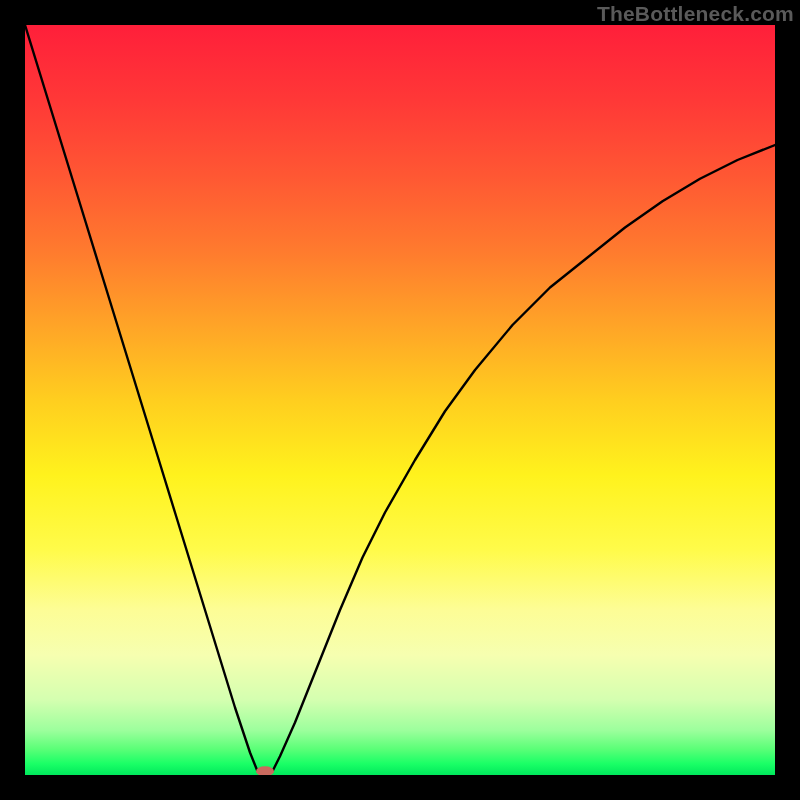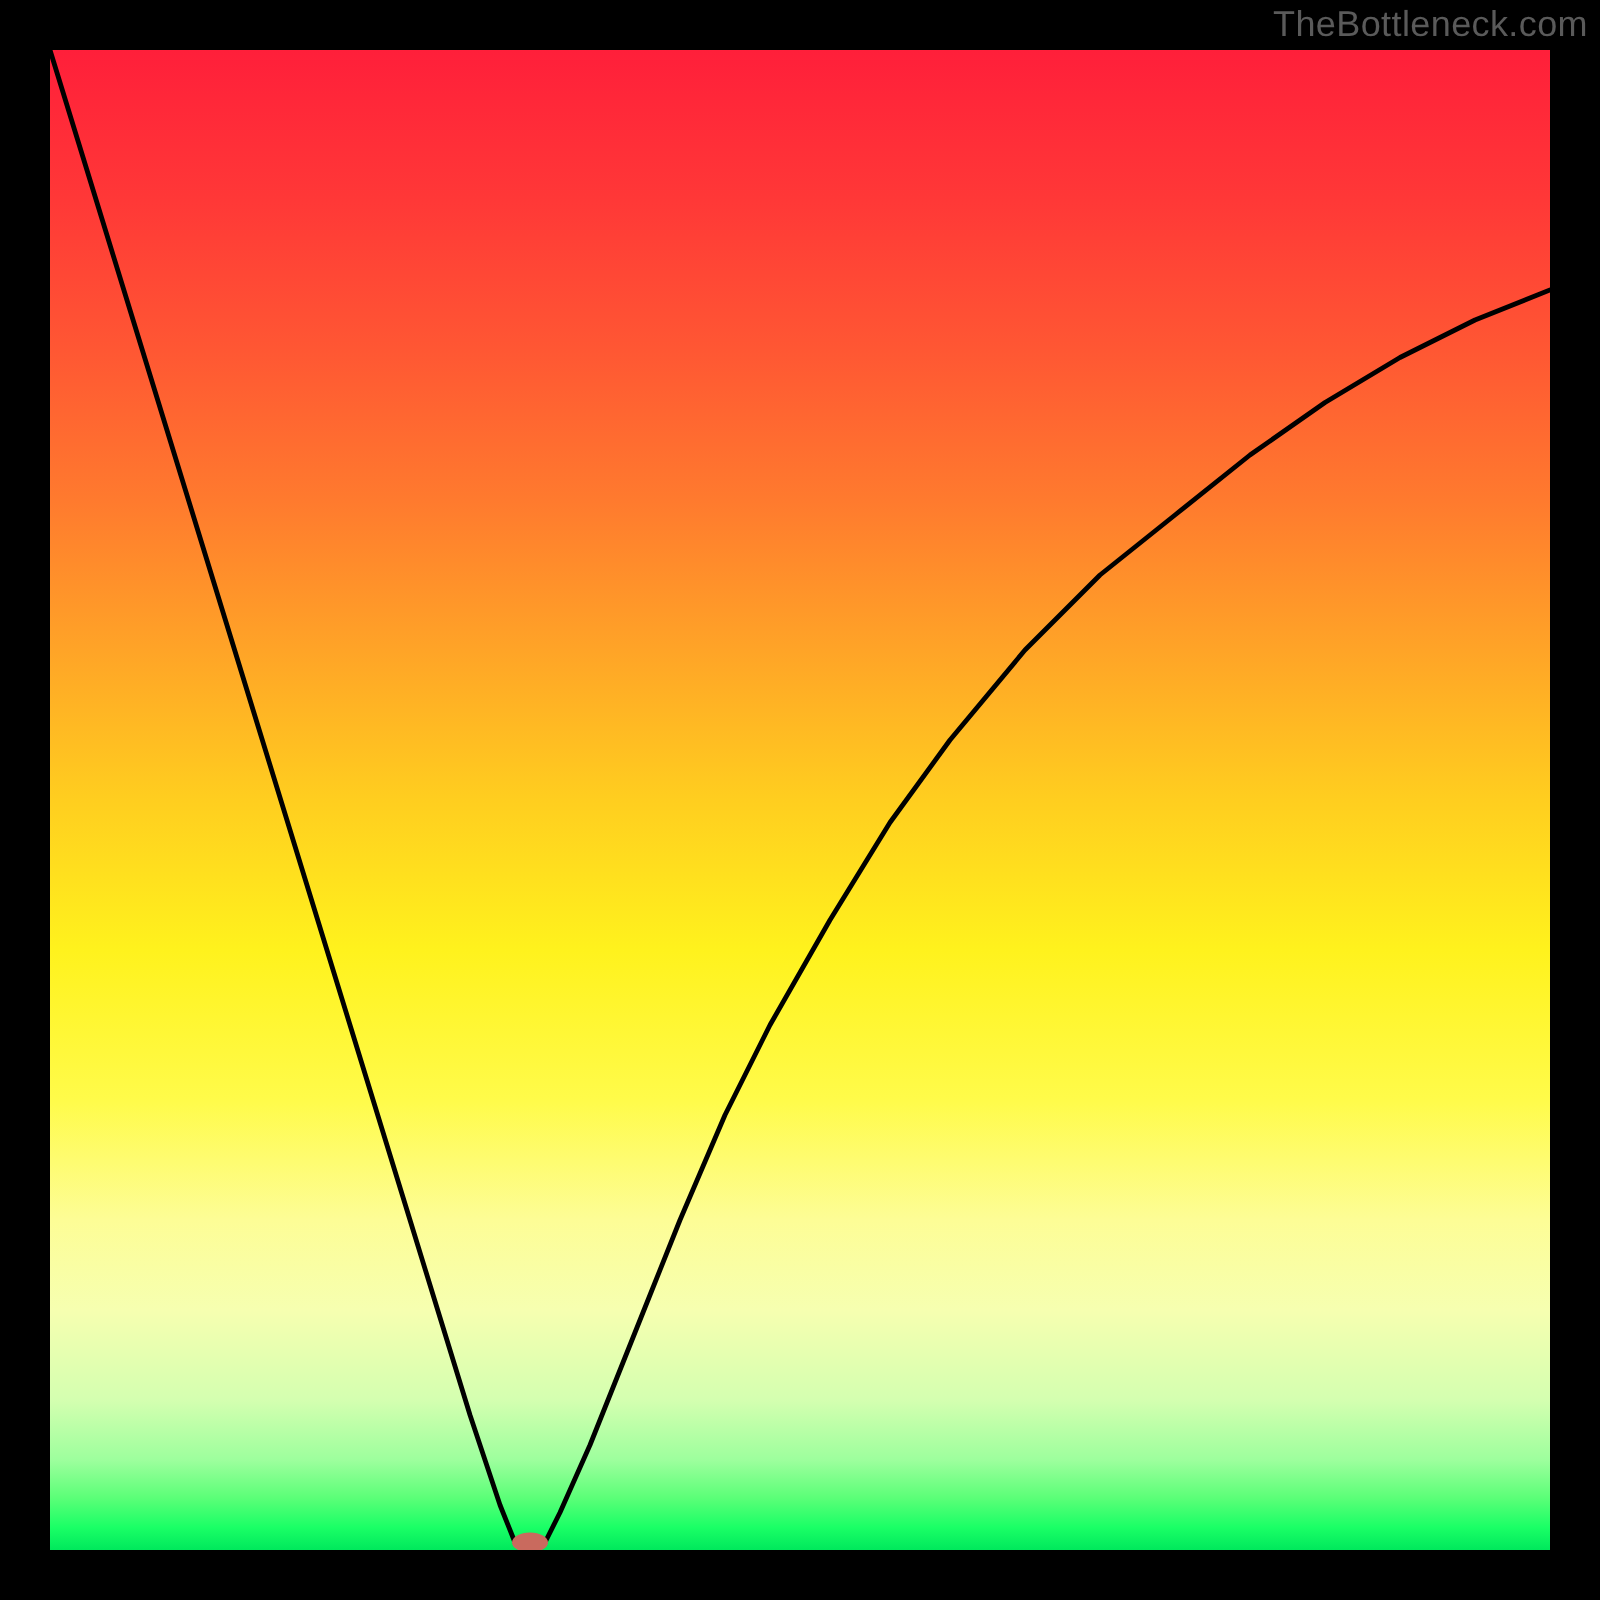--- a/index.html
+++ b/index.html
@@ -23,22 +23,22 @@
     top: 25px;
     width: 750px;
     height: 750px;
     overflow: hidden;
   }
   .watermark {
     position: absolute;
     top: 2px;
     right: 6px;
     color: #5a5a5a;
-    font-size: 18px;
-    font-weight: 400;
+    font-size: 21px;
+    font-weight: 700;
     letter-spacing: 0.2px;
     z-index: 10;
     user-select: none;
   }
   svg {
     display: block;
   }
 </style>
 </head>
 <body>

